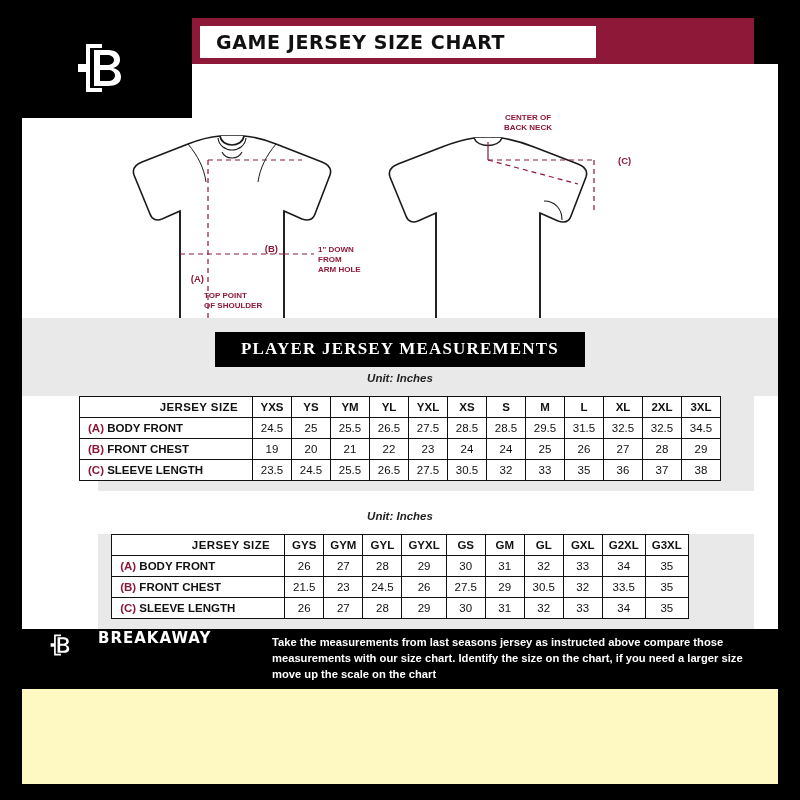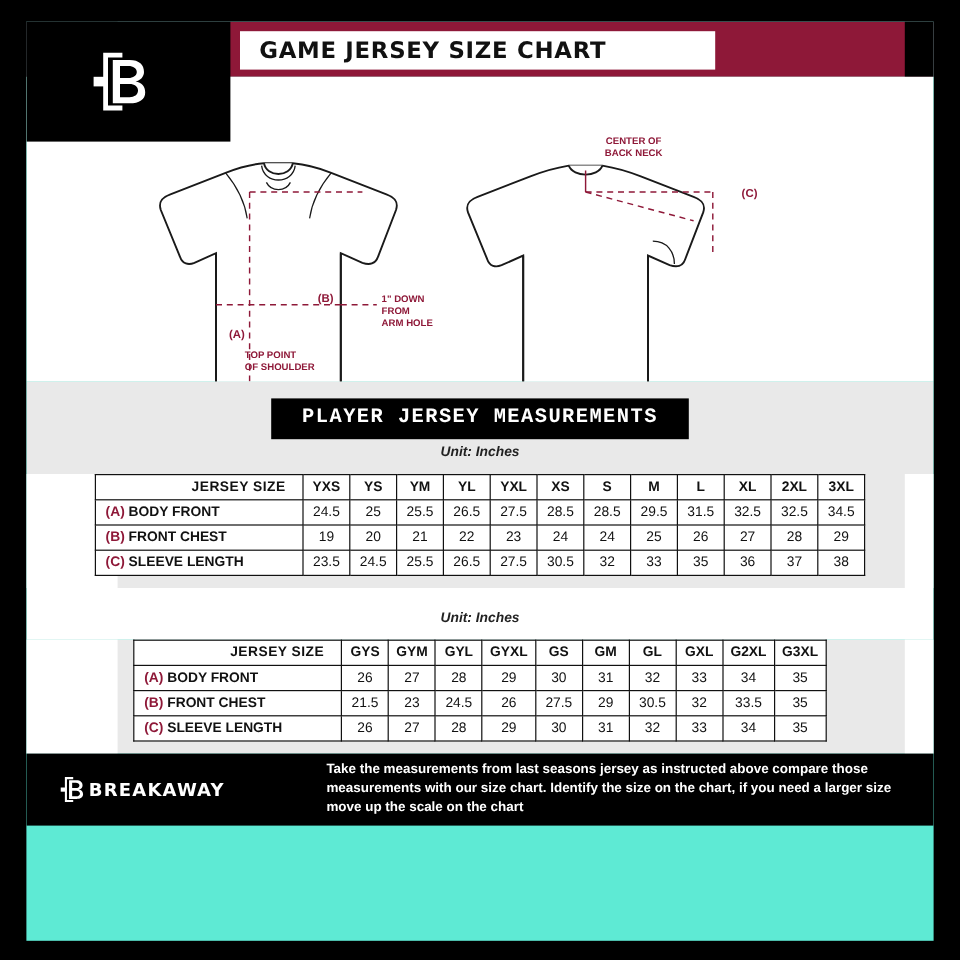--- a/index.html
+++ b/index.html
@@ -18,21 +18,21 @@
     width: 800px;
     height: 800px;
     background: #000000;
   }
   .sheet {
     position: absolute;
     left: 22px;
     top: 18px;
     width: 756px;
     height: 766px;
-    background: #5eead4;
+    background: #fef9c3;
     overflow: hidden;
   }
 
   
   .header {
     position: relative;
     height: 46px;
     background: #8e1838;
   }
   .header-black-left {
@@ -127,21 +127,21 @@
     position: relative;
     background: #e9e9e9;
     padding: 14px 0 6px 0;
     text-align: center;
   }
   .band-wrap.white { background: #ffffff; }
   .section-banner {
     display: inline-block;
     background: #000000;
     color: #ffffff;
-    font-family: Liberation Mono, monospace;
+    font-family: Liberation Serif, serif;
     font-weight: bold;
     font-size: 17px;
     letter-spacing: 1.2px;
     padding: 7px 26px 8px 26px;
   }
   .unit-line {
     text-align: center;
     font-size: 11.5px;
     font-weight: bold;
     font-style: italic;
@@ -201,22 +201,22 @@
     position: relative;
     height: 60px;
     background: #000000;
     display: flex;
     align-items: center;
   }
   .footer-logo {
     width: 250px;
     height: 60px;
     display: flex;
-    align-items: center;
-    gap: 0;
+    align-items: flex-start;
+    gap: 24px;
     padding-left: 26px;
     box-sizing: border-box;
     color: #ffffff;
   }
   .footer-logo .fl-text {
     font-family: "DejaVu Sans", sans-serif;
     font-size: 15px;
     letter-spacing: 1px;
     font-weight: bold;
   }

